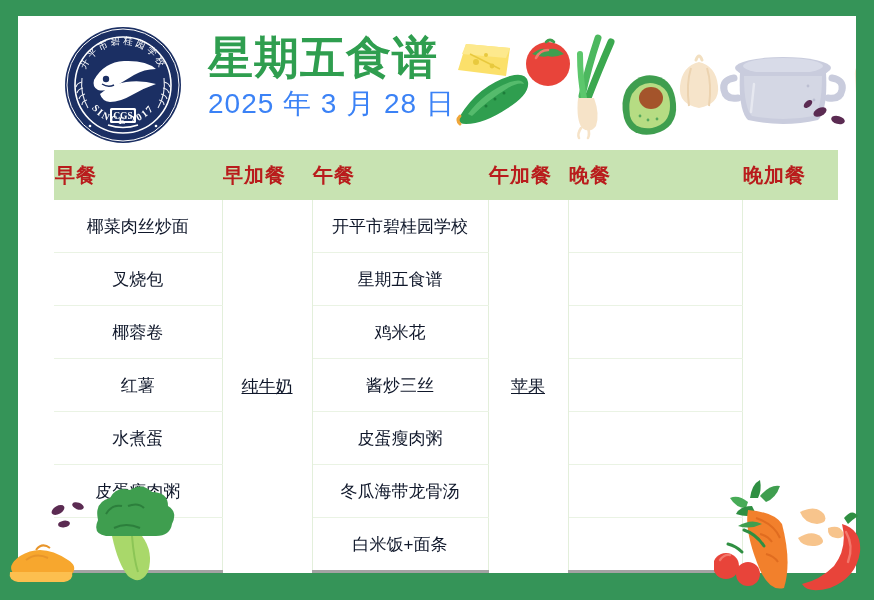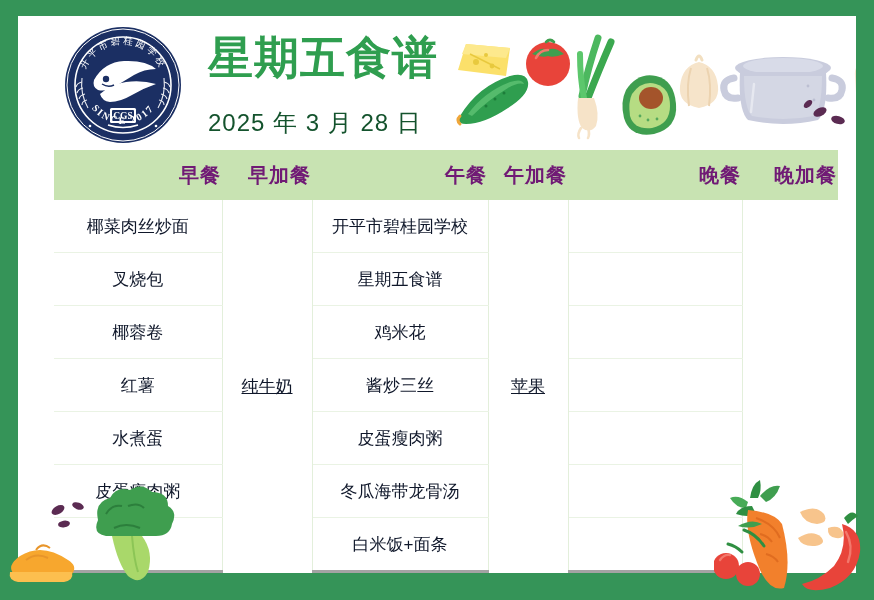--- a/index.html
+++ b/index.html
@@ -27,32 +27,32 @@
 
   .logo{position:absolute;left:42px;top:6px;width:126px;height:126px;}
   .logo svg{display:block;width:126px;height:126px;}
 
   .title-block{position:absolute;left:190px;top:18px;width:250px;}
   .title{
     font-size:45px;font-weight:bold;color:#2f9e4f;letter-spacing:1px;
     line-height:1.08;white-space:nowrap;
   }
   .subtitle{
-    margin-top:24px;font-size:24px;color:#14532d;white-space:nowrap;letter-spacing:1px;
+    margin-top:2px;font-size:28px;color:#3b82f6;white-space:nowrap;letter-spacing:1px;
   }
 
   .food-strip{position:absolute;left:430px;top:8px;width:404px;height:122px;}
   .food-strip svg{display:block;}
 
   
   .table-wrap{position:absolute;left:36px;top:134px;width:784px;}
   table.menu{border-collapse:collapse;width:784px;table-layout:fixed;}
   table.menu th{
-    background:#c8e3b2;color:#701a75;font-size:20px;font-weight:bold;
-    height:48px;text-align:right;border:none;letter-spacing:1px;
+    background:#c8e3b2;color:#b91c1c;font-size:20px;font-weight:bold;
+    height:48px;text-align:left;border:none;letter-spacing:1px;
   }
   table.menu td{
     height:50px;text-align:center;vertical-align:middle;
     font-size:17px;color:#0f172a;
     border-right:1px solid #e3efdb;
     border-bottom:1px solid #eaf3e4;
     background:#ffffff;white-space:nowrap;
   }
   table.menu td.last-col{border-right:none;}
   table.menu tr:last-child td{border-bottom:6px solid #a3a3a3;}

